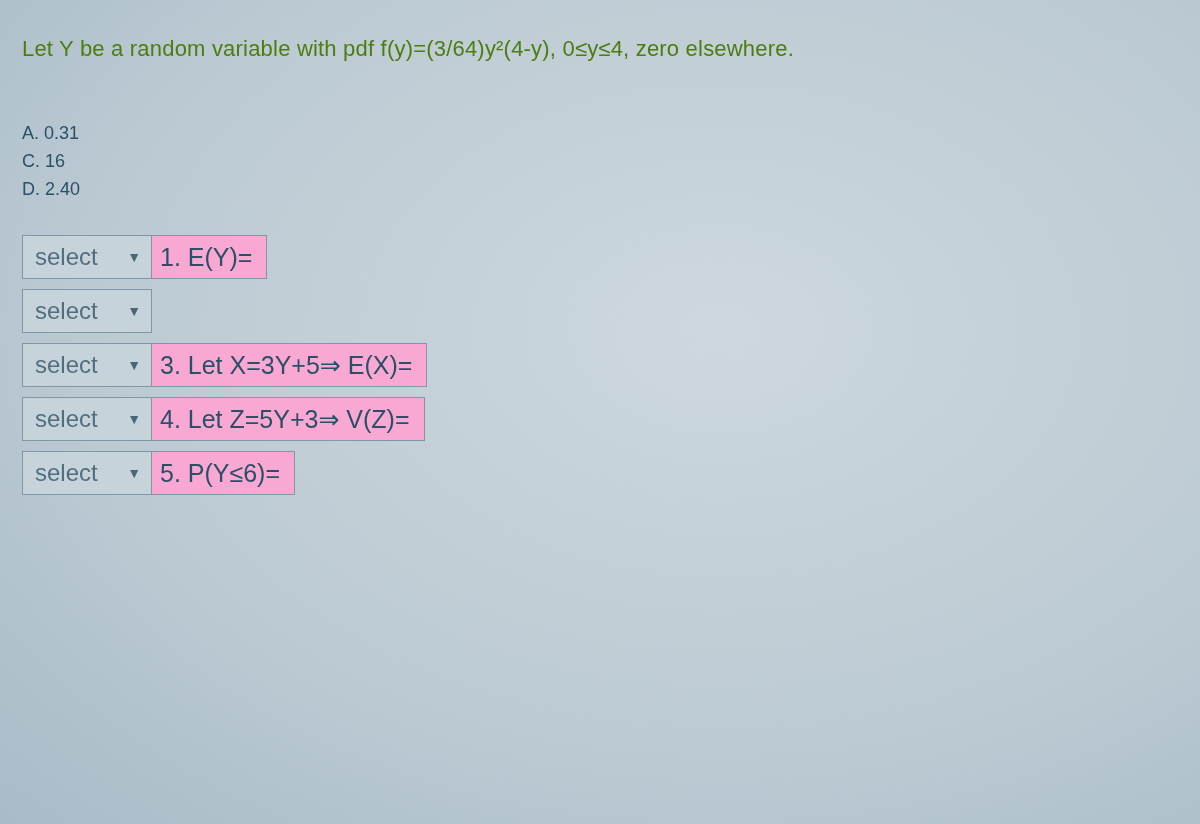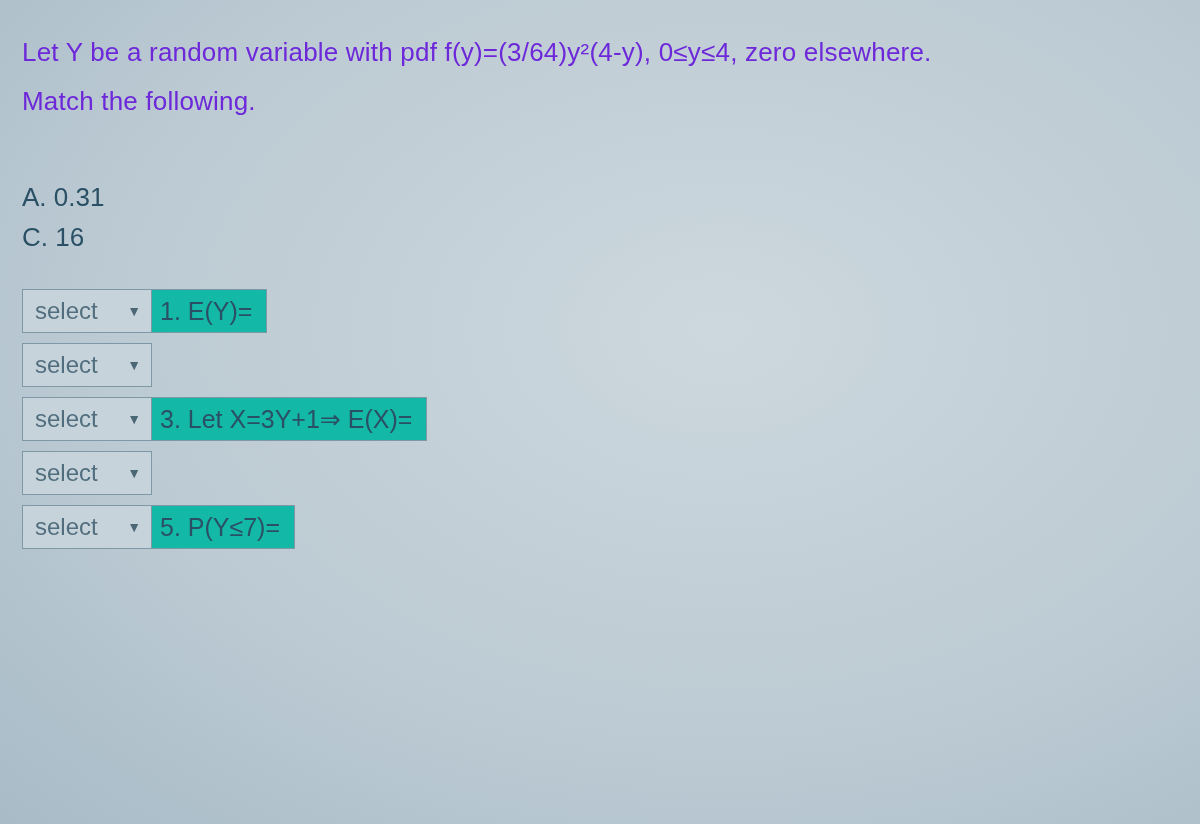--- a/index.html
+++ b/index.html
@@ -11,28 +11,28 @@
   }
   body {
     background: #c4d0d8;
     background: radial-gradient(ellipse at 60% 40%, #cdd8de 0%, #bccad3 60%, #a8bbc7 100%);
     font-family: "Segoe UI", Arial, sans-serif;
     box-sizing: border-box;
     padding: 28px 22px 0 22px;
     color: #2d5a73;
   }
   .prompt {
-    font-size: 26px;
+    font-size: 22px;
     letter-spacing: 0.2px;
     line-height: 1.9;
     margin-bottom: 50px;
-    color: #6d28d9;
+    color: #4d7c0f;
   }
   .options {
-    font-size: 26px;
+    font-size: 18px;
     line-height: 1.55;
     color: #2a5066;
     margin-bottom: 32px;
   }
   .option-line {
     display: block;
   }
   .match-col {
     display: flex;
     flex-direction: column;
@@ -60,39 +60,39 @@
   .select-box .caret {
     font-size: 14px;
     color: #4b6776;
   }
   .label-box {
     display: flex;
     align-items: center;
     height: 44px;
     border: 1px solid #7f98a5;
     border-left: none;
-    background: #14b8a6;
+    background: #f9a8d4;
     padding: 0 14px 0 8px;
     font-size: 25px;
     color: #2a5066;
     box-sizing: border-box;
     white-space: nowrap;
   }
 </style>
 </head>
 <body>
 
 <div class="prompt">
   <div>Let Y be a random variable with pdf  f(y)=(3/64)y²(4-y), 0≤y≤4, zero elsewhere.</div>
-  <div>Match the following.</div>
 </div>
 
 <div class="options">
   <span class="option-line">A. 0.31</span>
   <span class="option-line">C. 16</span>
+  <span class="option-line">D. 2.40</span>
 </div>
 
 <div class="match-col">
 
   <div class="match-row">
     <div class="select-box">
       <span>select</span>
       <span class="caret">▼</span>
     </div>
     <div class="label-box">1. E(Y)=</div>
@@ -103,31 +103,32 @@
       <span>select</span>
       <span class="caret">▼</span>
     </div>
   </div>
 
   <div class="match-row">
     <div class="select-box">
       <span>select</span>
       <span class="caret">▼</span>
     </div>
-    <div class="label-box">3. Let X=3Y+1⇒ E(X)=</div>
+    <div class="label-box">3. Let X=3Y+5⇒ E(X)=</div>
   </div>
 
   <div class="match-row">
     <div class="select-box">
       <span>select</span>
       <span class="caret">▼</span>
     </div>
+    <div class="label-box">4. Let Z=5Y+3⇒ V(Z)=</div>
   </div>
 
   <div class="match-row">
     <div class="select-box">
       <span>select</span>
       <span class="caret">▼</span>
     </div>
-    <div class="label-box">5. P(Y≤7)=</div>
+    <div class="label-box">5. P(Y≤6)=</div>
   </div>
 
 </div>
 
 </body></html>

